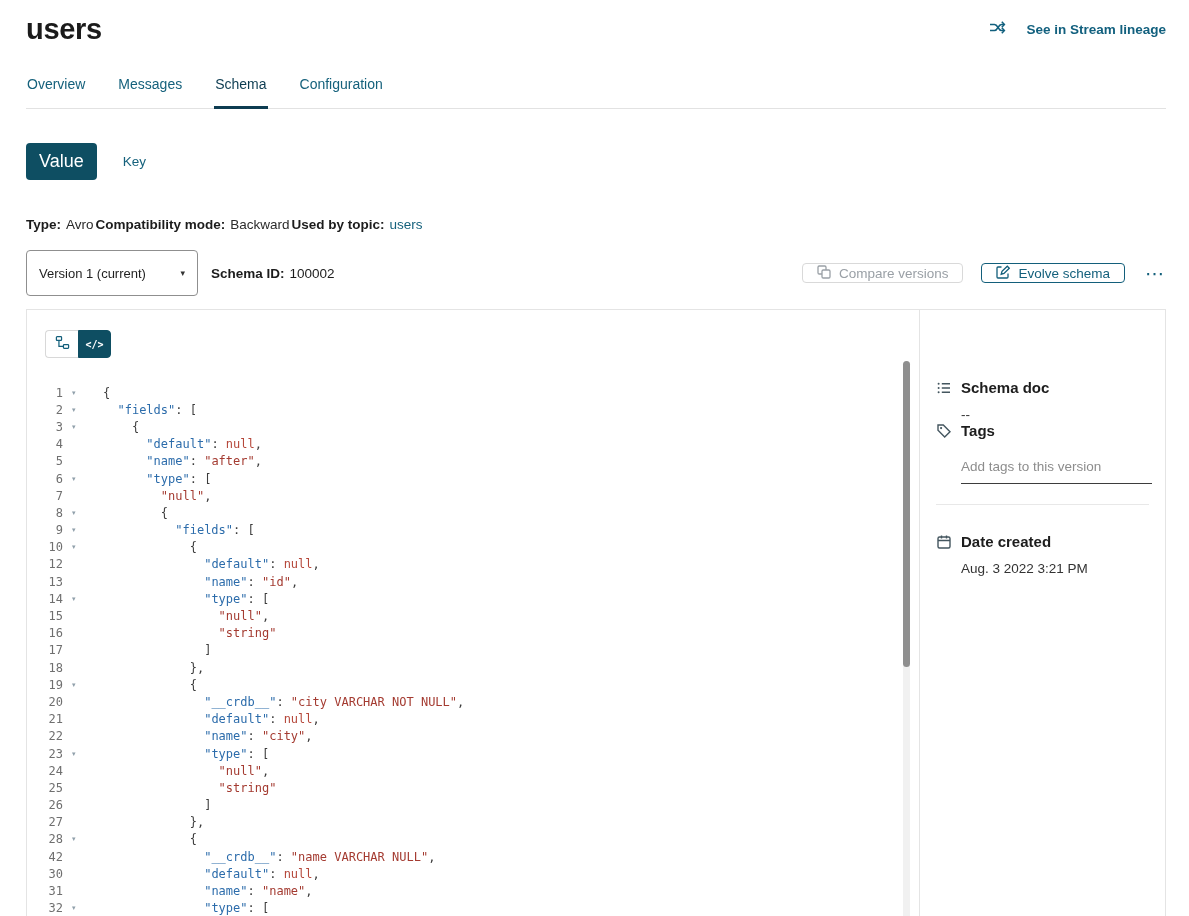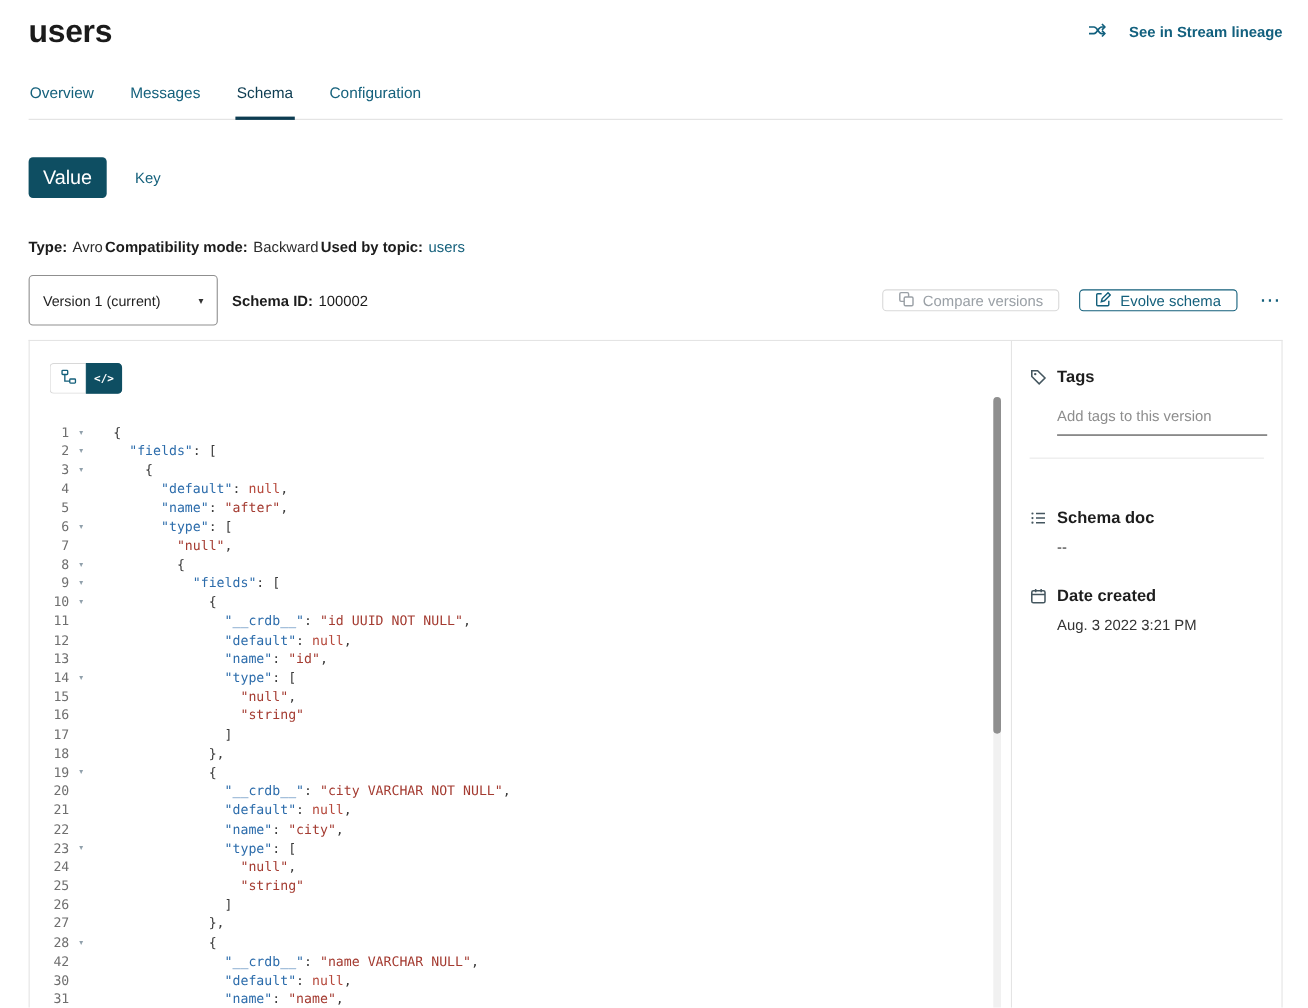--- a/index.html
+++ b/index.html
@@ -214,25 +214,20 @@
             <span class="ln">9</span>
             <span class="fold">▾</span>
             <span class="src">          <span class="tok-key">"fields"</span>: [</span>
           </div>
           <div class="code-line">
             <span class="ln">10</span>
             <span class="fold">▾</span>
             <span class="src">            {</span>
           </div>
           <div class="code-line">
-            <span class="ln">11</span>
-            <span class="fold"></span>
-            <span class="src">              <span class="tok-key">"__crdb__"</span>: <span class="tok-str">"id UUID NOT NULL"</span>,</span>
-          </div>
-          <div class="code-line">
             <span class="ln">12</span>
             <span class="fold"></span>
             <span class="src">              <span class="tok-key">"default"</span>: <span class="tok-null">null</span>,</span>
           </div>
           <div class="code-line">
             <span class="ln">13</span>
             <span class="fold"></span>
             <span class="src">              <span class="tok-key">"name"</span>: <span class="tok-str">"id"</span>,</span>
           </div>
           <div class="code-line">
@@ -331,49 +326,49 @@
             <span class="src">              <span class="tok-key">"type"</span>: [</span>
           </div>
         </div>
 
       <div class="sb-track">
         <div class="sb-thumb"></div>
       </div>
     </div>
 
     <aside class="sidebar">
-      <div class="sb-section tags">
-        <div class="sb-head">
-          <span class="icn">
-            <svg width="16" height="16" viewBox="0 0 16 16" fill="none" stroke="currentColor" stroke-width="1.4">
-              <path d="M2 2h5.3L14 8.7 8.7 14 2 7.3V2z"></path>
-              <circle cx="5.1" cy="5.1" r="1.1" fill="currentColor" stroke="none"></circle>
-            </svg>
-          </span>
-          <span>Tags</span>
-        </div>
-        <input class="tag-input" type="text" placeholder="Add tags to this version" style="">
-        <div class="sb-divider"></div>
-      </div>
-
       <div class="sb-section doc">
         <div class="sb-head">
           <span class="icn">
             <svg width="16" height="16" viewBox="0 0 16 16" fill="none" stroke="currentColor" stroke-width="1.4">
               <path d="M5.8 3.8h8.2M5.8 8h8.2M5.8 12.2h8.2"></path>
               <circle cx="2.6" cy="3.8" r="1" fill="currentColor" stroke="none"></circle>
               <circle cx="2.6" cy="8" r="1" fill="currentColor" stroke="none"></circle>
               <circle cx="2.6" cy="12.2" r="1" fill="currentColor" stroke="none"></circle>
             </svg>
           </span>
           <span>Schema doc</span>
         </div>
         <div class="sb-value">--</div>
       </div>
 
+      <div class="sb-section tags">
+        <div class="sb-head">
+          <span class="icn">
+            <svg width="16" height="16" viewBox="0 0 16 16" fill="none" stroke="currentColor" stroke-width="1.4">
+              <path d="M2 2h5.3L14 8.7 8.7 14 2 7.3V2z"></path>
+              <circle cx="5.1" cy="5.1" r="1.1" fill="currentColor" stroke="none"></circle>
+            </svg>
+          </span>
+          <span>Tags</span>
+        </div>
+        <input class="tag-input" type="text" placeholder="Add tags to this version" style="">
+        <div class="sb-divider"></div>
+      </div>
+
       <div class="sb-section date">
         <div class="sb-head">
           <span class="icn">
             <svg width="16" height="16" viewBox="0 0 16 16" fill="none" stroke="currentColor" stroke-width="1.4">
               <rect x="2" y="3" width="12" height="11" rx="1.5"></rect>
               <path d="M2 6.5h12M5.5 1.5v3M10.5 1.5v3"></path>
             </svg>
           </span>
           <span>Date created</span>
         </div>

